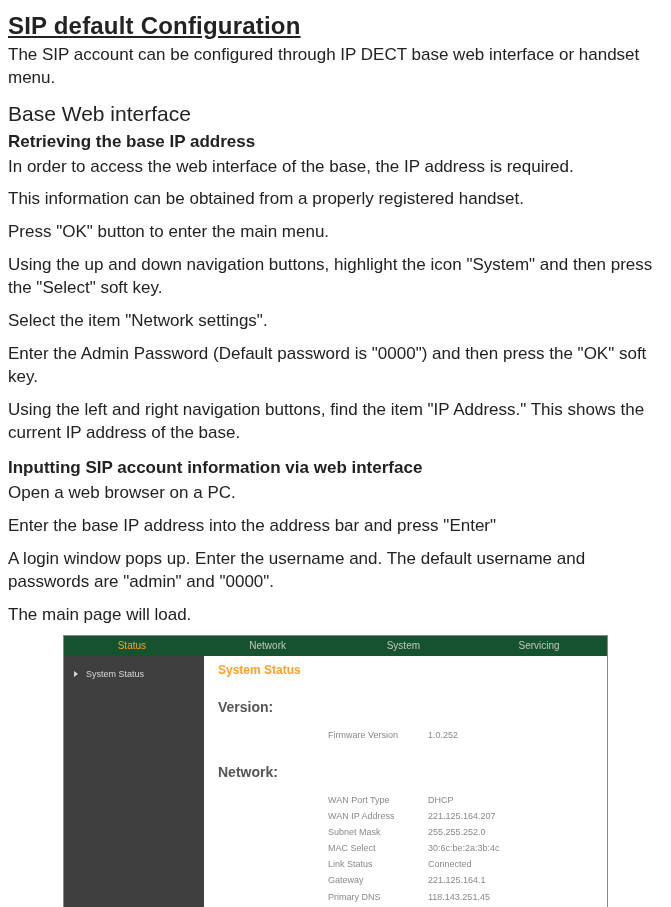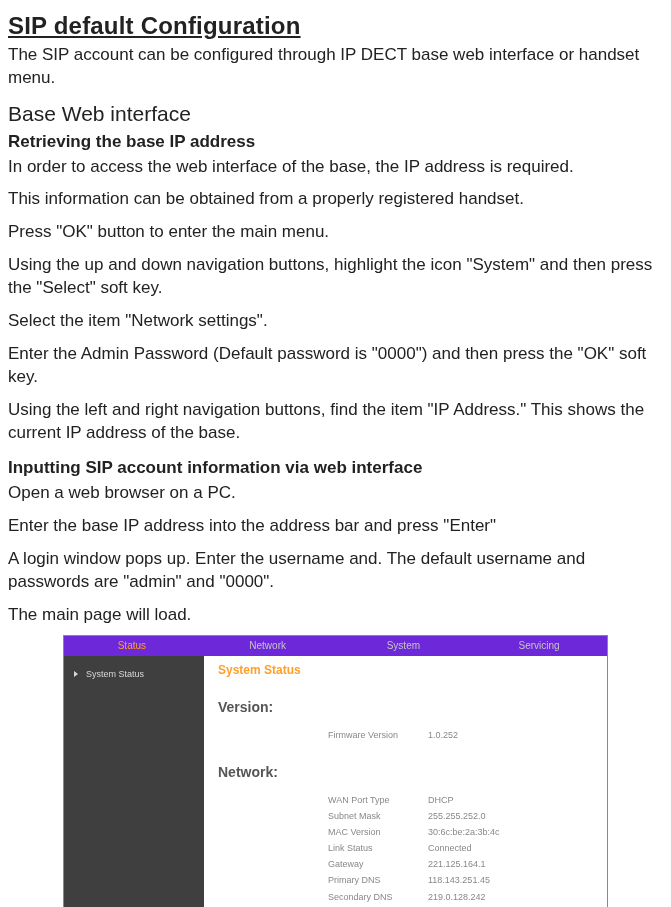--- a/index.html
+++ b/index.html
@@ -41,21 +41,21 @@
       width: 545px;
     }
     .screenshot {
       border: 1px solid #888;
       background: #fff;
       font-size: 10px;
       color: #777;
     }
     .ss-header {
       display: flex;
-      background: #6d28d9;
+      background: #14532d;
       color: #c5c5c5;
       height: 20px;
       align-items: flex-start;
       font-size: 10px;
     }
     .ss-header .tab {
       flex: 1;
       text-align: center;
       padding: 3px 0;
     }
@@ -153,25 +153,29 @@
           </div>
         </div>
 
         <div class="ss-section-label" style="margin-top:20px">Network:</div>
         <div class="ss-content">
           <div class="ss-row">
             <div class="k">WAN Port Type</div>
             <div class="v">DHCP</div>
           </div>
           <div class="ss-row">
+            <div class="k">WAN IP Address</div>
+            <div class="v">221.125.164.207</div>
+          </div>
+          <div class="ss-row">
             <div class="k">Subnet Mask</div>
             <div class="v">255.255.252.0</div>
           </div>
           <div class="ss-row">
-            <div class="k">MAC Version</div>
+            <div class="k">MAC Select</div>
             <div class="v">30:6c:be:2a:3b:4c</div>
           </div>
           <div class="ss-row">
             <div class="k">Link Status</div>
             <div class="v">Connected</div>
           </div>
           <div class="ss-row">
             <div class="k">Gateway</div>
             <div class="v">221.125.164.1</div>
           </div>

